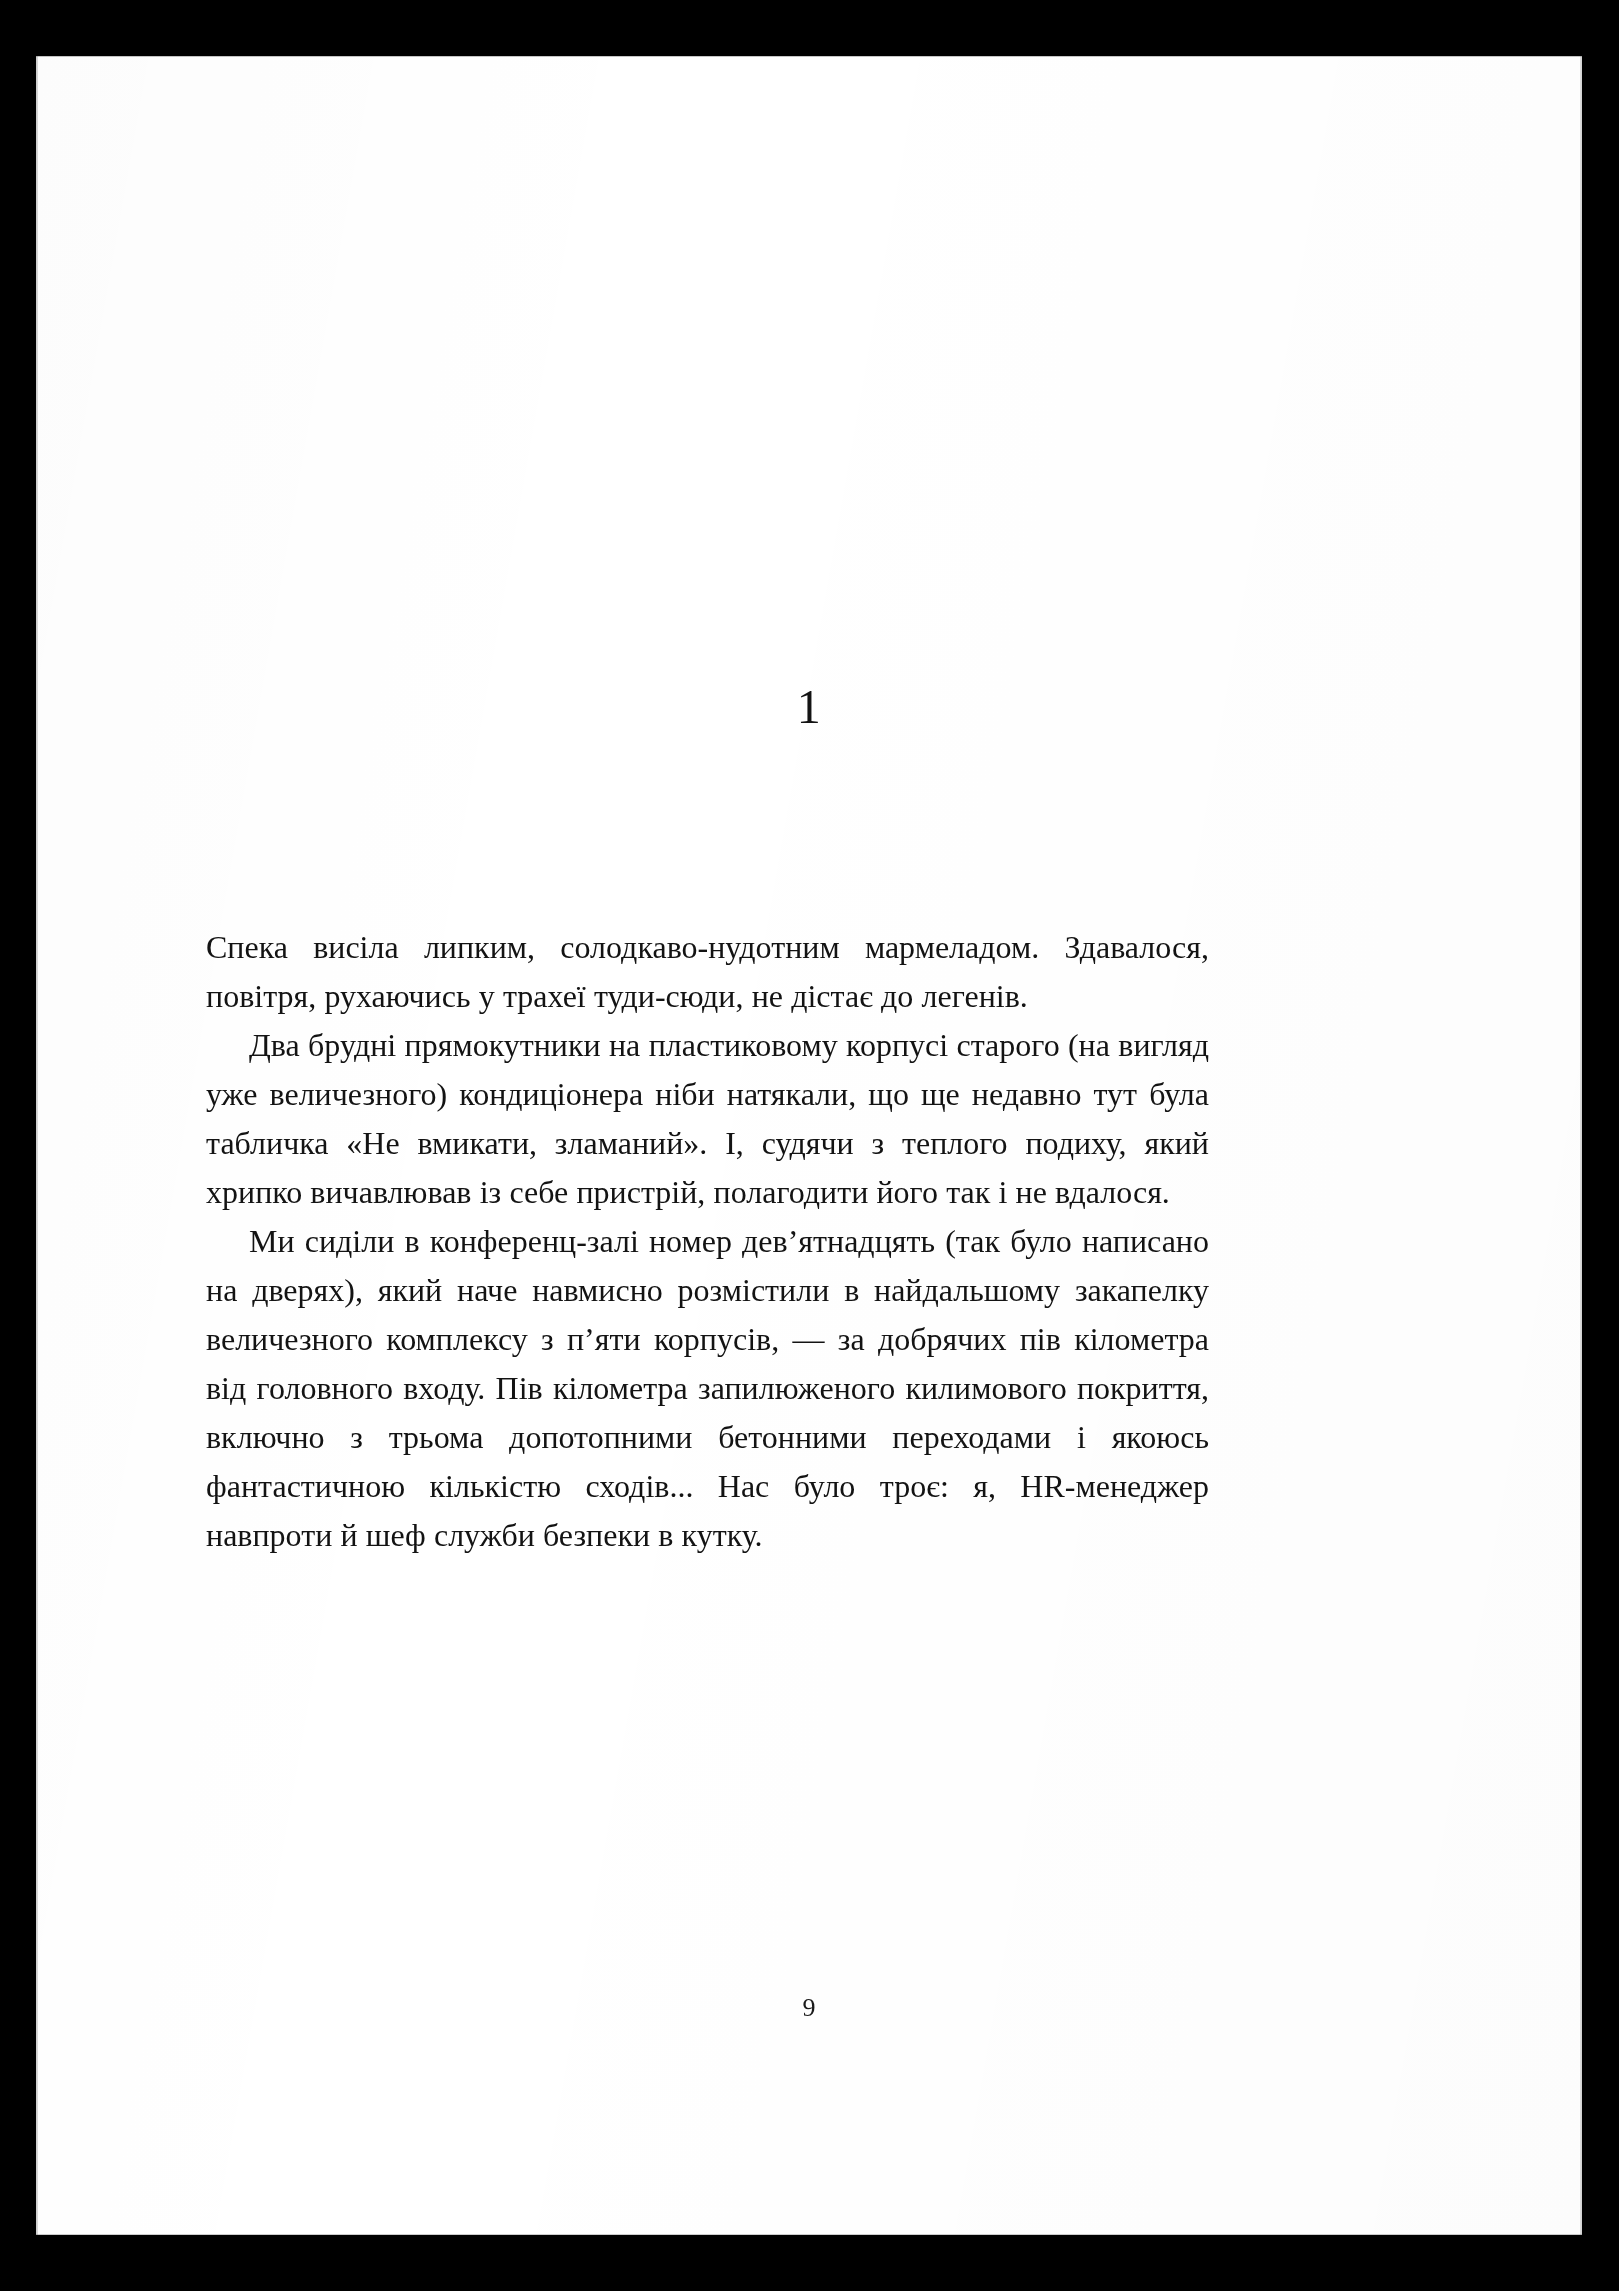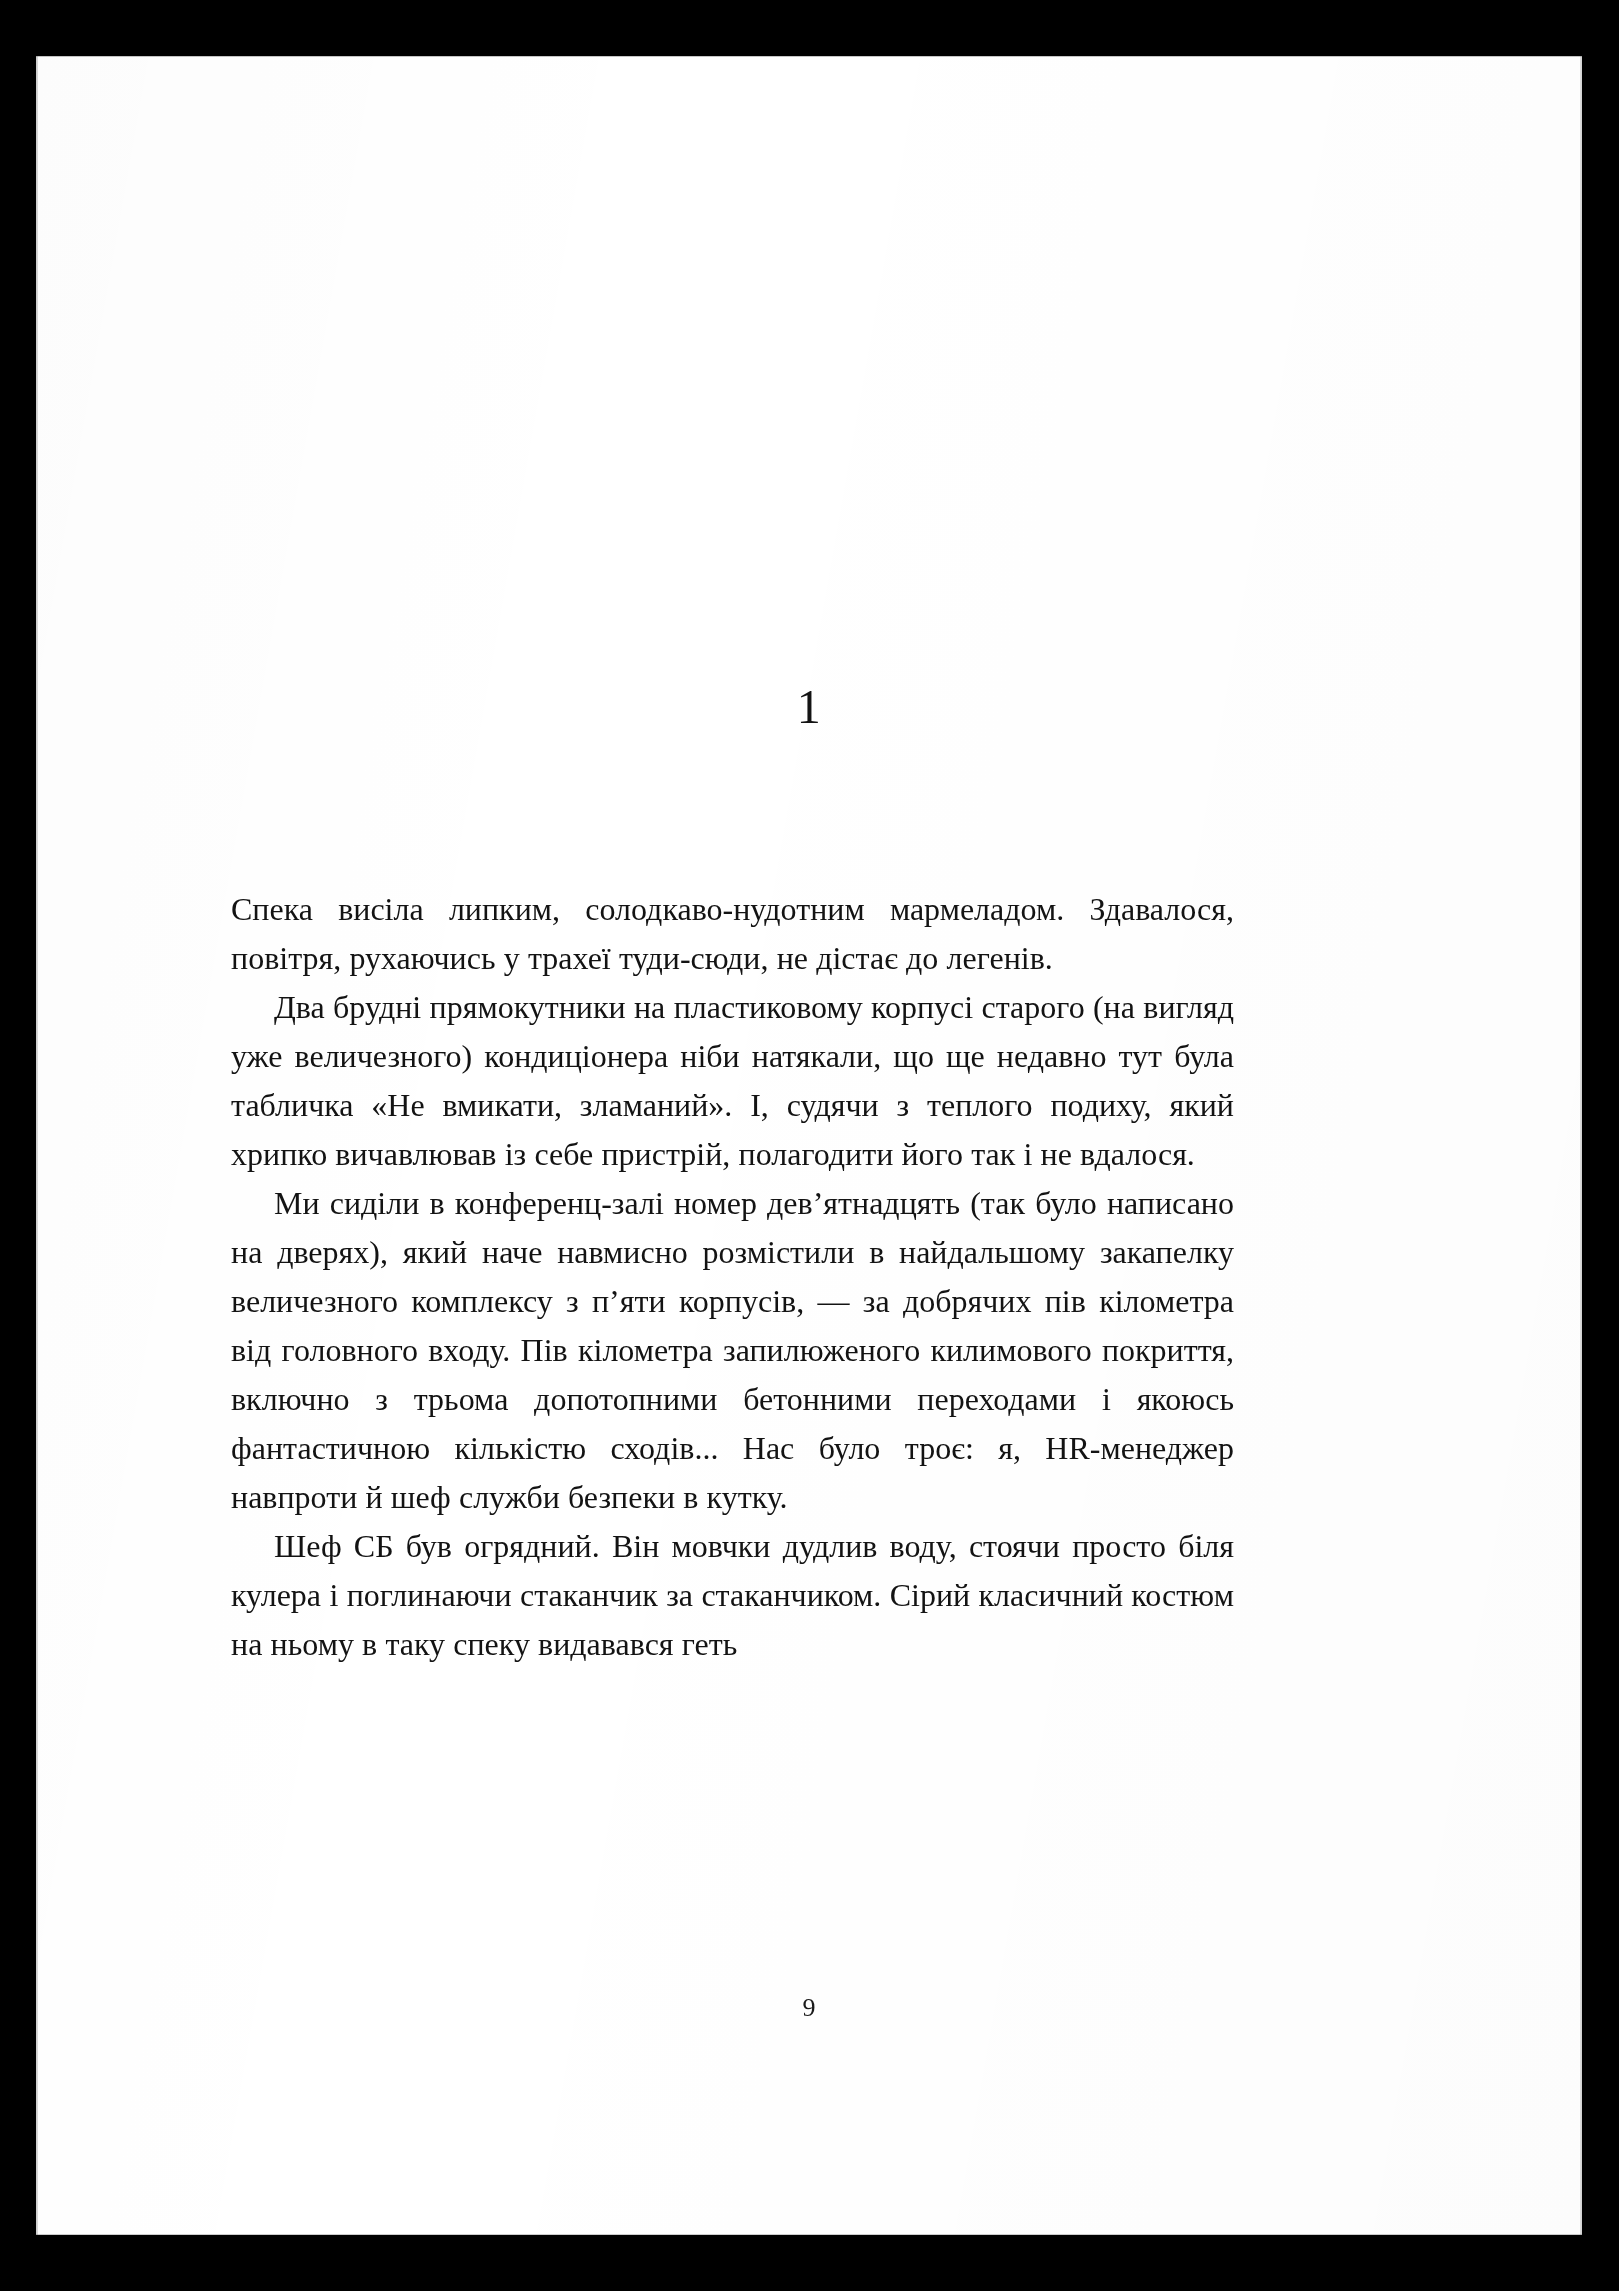--- a/index.html
+++ b/index.html
@@ -50,29 +50,28 @@
     font-size: 48px;
     line-height: 1;
     color: #131313;
     letter-spacing: 0.4px;
   }
 
   
   #text-column {
     position: absolute;
     left: 170px;           
-    top: 829px;            
+    top: 867px;            
     width: 1003px;         
     text-align: justify;
     text-justify: inter-word;
     font-size: 32px;
     line-height: 49px;
     color: #131313;
     word-spacing: 0.2px;
-    margin-left: 25px;
   }
 
   #text-column p {
     margin: 0;
     text-indent: 0;
   }
   #text-column p + p {
     text-indent: 43px;
   }
 
@@ -105,19 +104,18 @@
 <div id="page-sheet">
 
   <div id="scan-tone"></div>
 
   <div id="chapter-number">1</div>
 
   <div id="text-column">
     <p>Спека висіла липким, солодкаво-нудотним мармеладом. Здавалося, повітря, рухаючись у трахеї туди-сюди, не дістає до легенів.</p>
     <p>Два брудні прямокутники на пластиковому корпусі старого (на вигляд уже величезного) кондиціонера ніби натякали, що ще недавно тут була табличка «Не вмикати, зламаний». І, судячи з теплого подиху, який хрипко вичавлював із себе пристрій, полагодити його так і не вдалося.</p>
     <p>Ми сиділи в конференц-залі номер дев’ятнадцять (так було написано на дверях), який наче навмисно розмістили в найдальшому закапелку величезного комплексу з п’яти корпусів, — за добрячих пів кілометра від головного входу. Пів кілометра запилюженого килимового покриття, включно з трьома допотопними бетонними переходами і якоюсь фантастичною кількістю сходів... Нас було троє: я, HR-менеджер навпроти й шеф служби безпеки в кутку.</p>
-    <p>Шеф СБ був огрядний. Він мовчки дудлив воду, стоячи просто біля кулера і поглинаючи стаканчик за стаканчиком. Сірий класичний костюм на ньому в таку спеку видавався геть</p>
   </div>
 
   <div id="folio">9</div>
 
 </div>
 
 
 </body></html>

